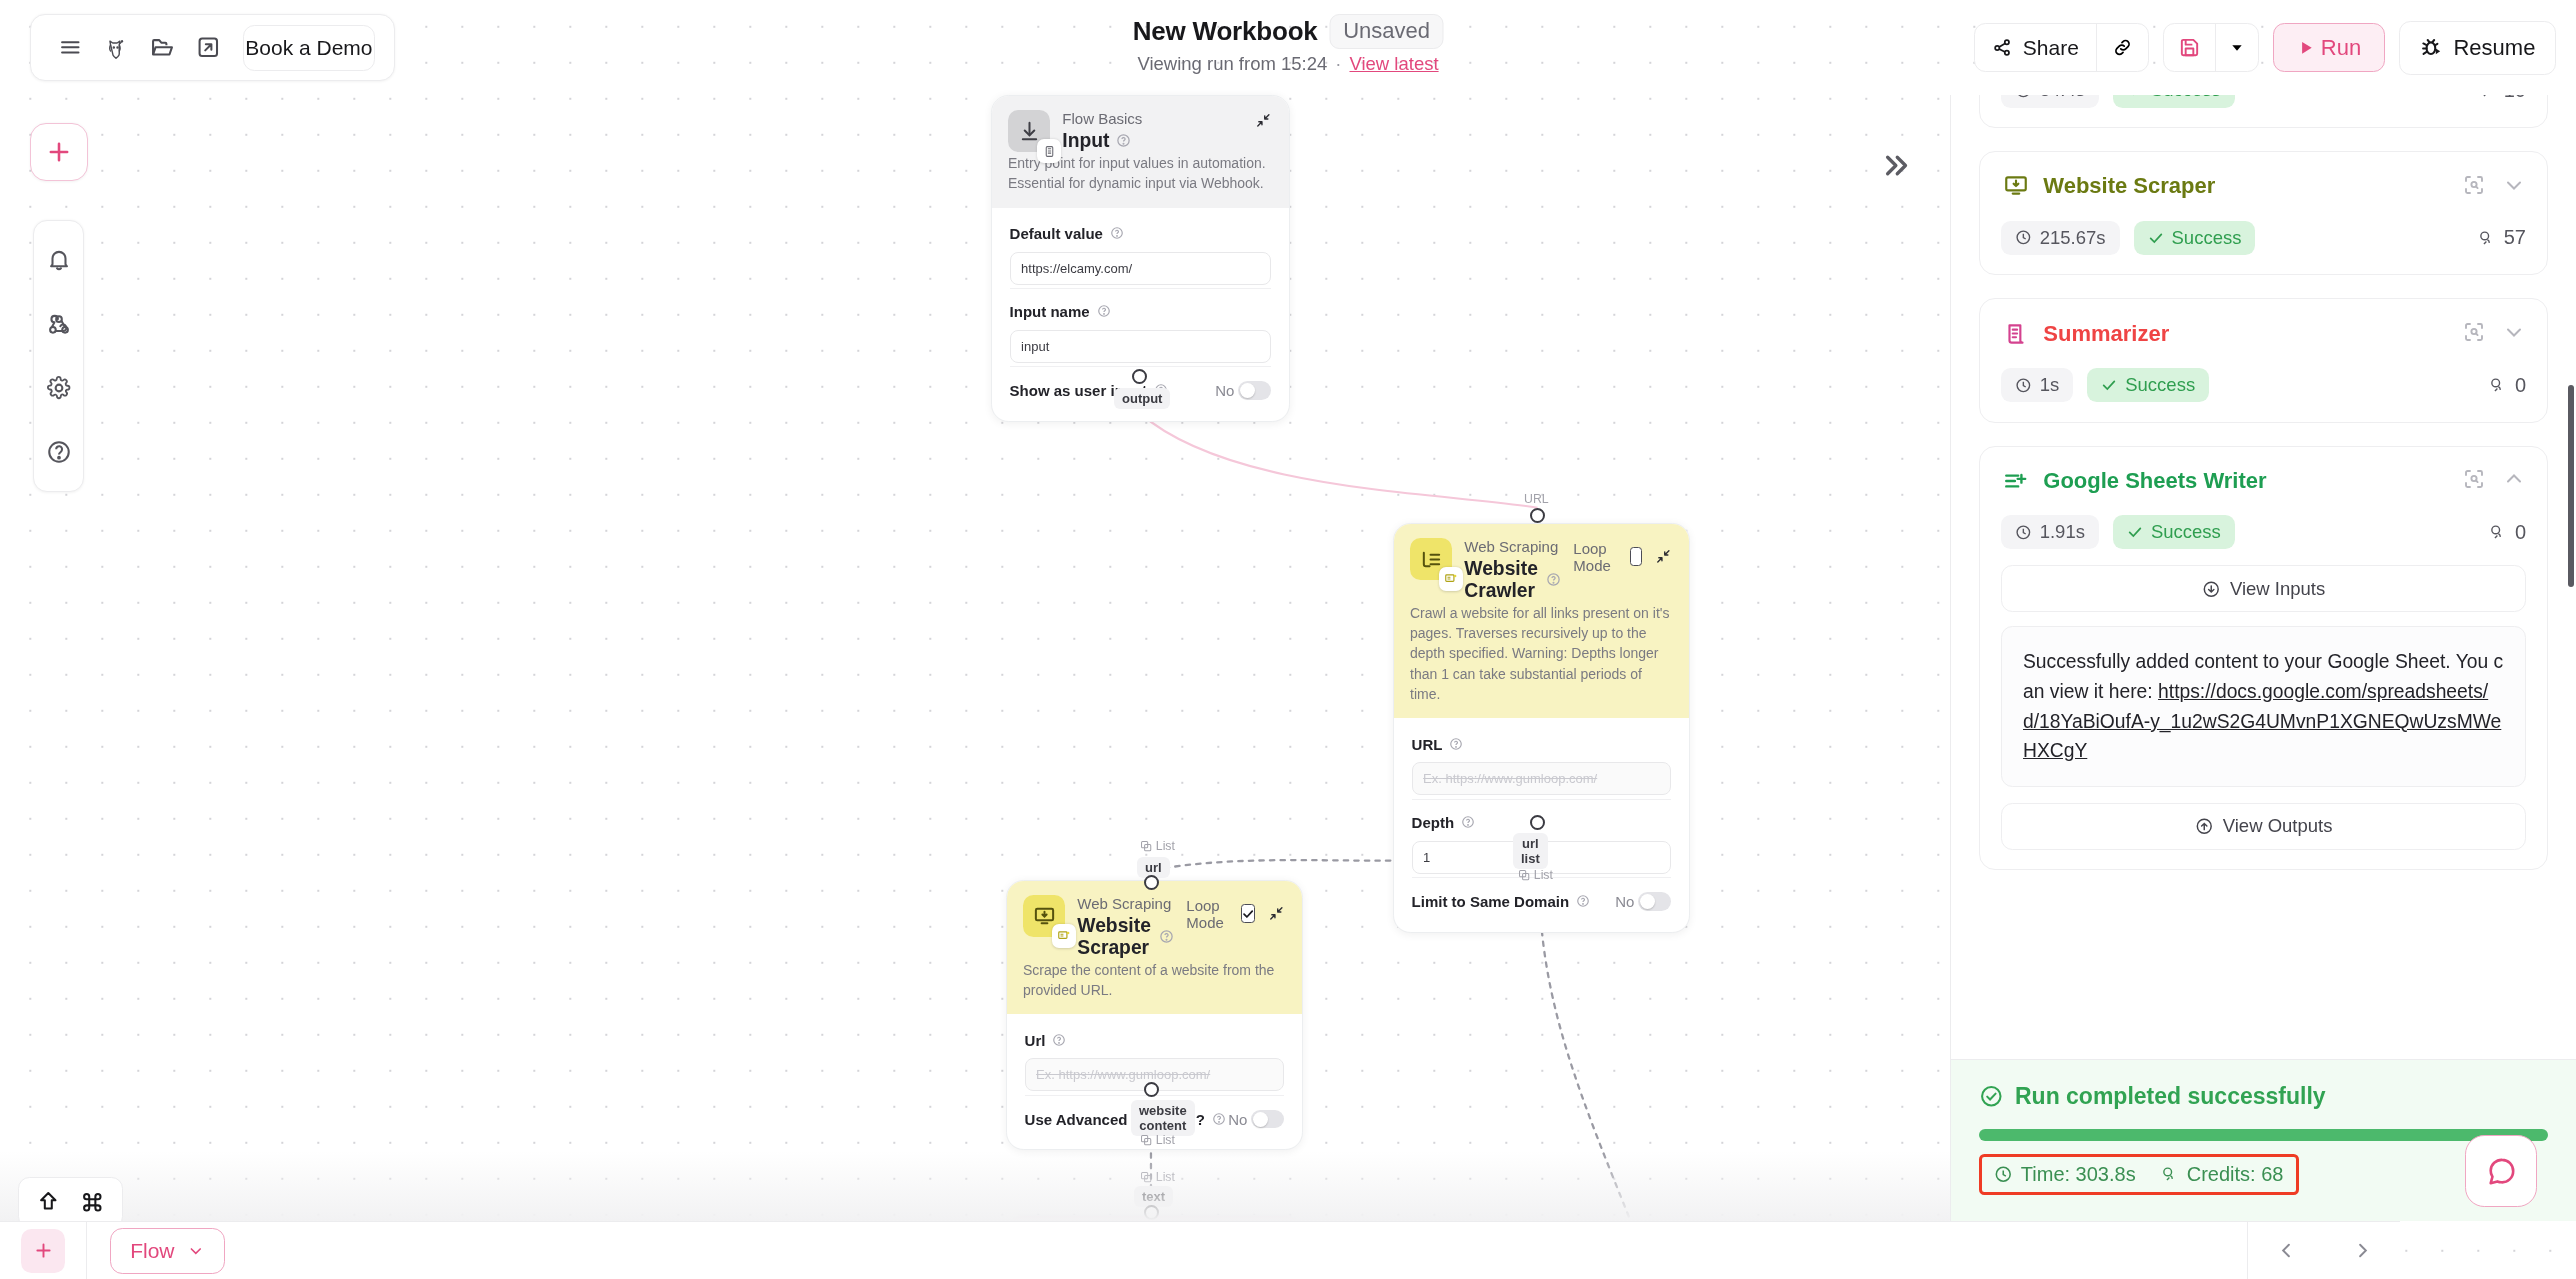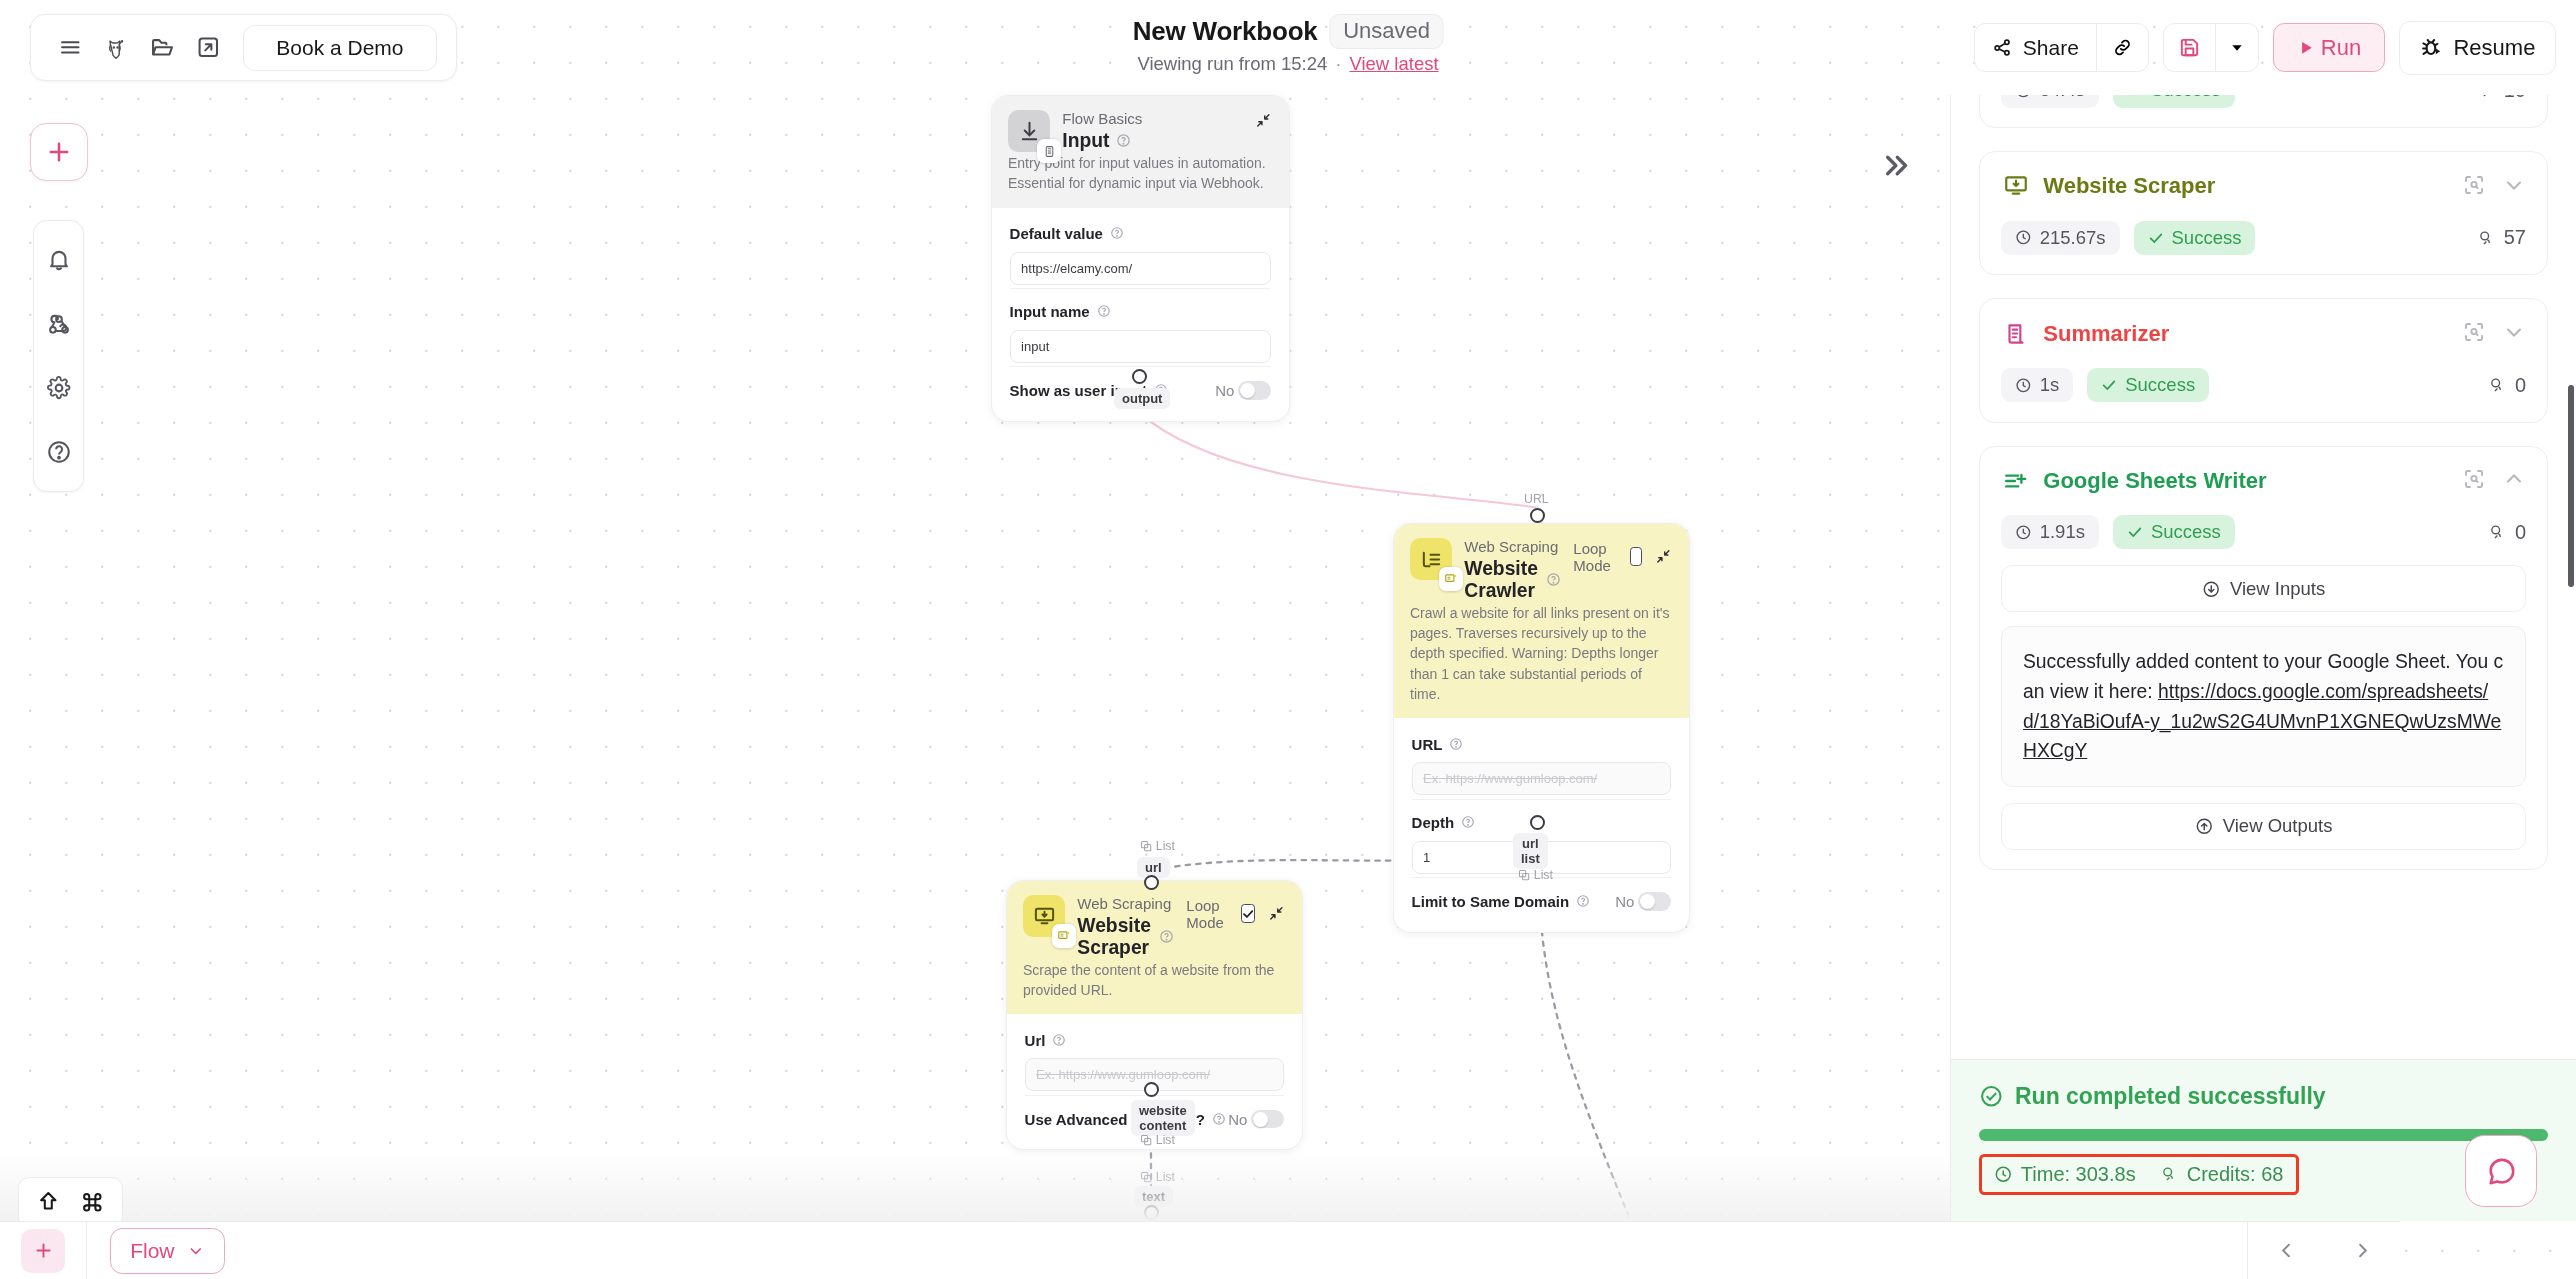--- a/index.html
+++ b/index.html
@@ -27,21 +27,21 @@
     background: #fff; border: 0.9px solid #ececee; border-radius: 15px;
     padding: 0 19.3px 0 16px;
     box-shadow: 0 0.9px 2.6px rgba(16,16,24,.05);
     z-index: 40;
   }
   .tb-icon {
     width: 46px; height: 46px; display: flex; align-items: center; justify-content: center;
     border-radius: 8.8px; color: #4b4b52; cursor: pointer;
   }
   .demo-btn {
-    margin-left: 12.3px; height: 46px; padding: 0 32px;
+    margin-left: 12.3px; height: 46px; padding: 0 1px;
     display: flex; align-items: center; justify-content: center;
     border: 0.9px solid #ececee; border-radius: 11.4px; background: #fff;
     font-size: 21px; color: #18181b; cursor: pointer; white-space: nowrap;
   }
 
   .topbar-center {
     position: absolute; left: 50%; transform: translateX(-50%); top: 14px;
     display: flex; flex-direction: column; align-items: center; z-index: 40;
     width: 633px;
   }

